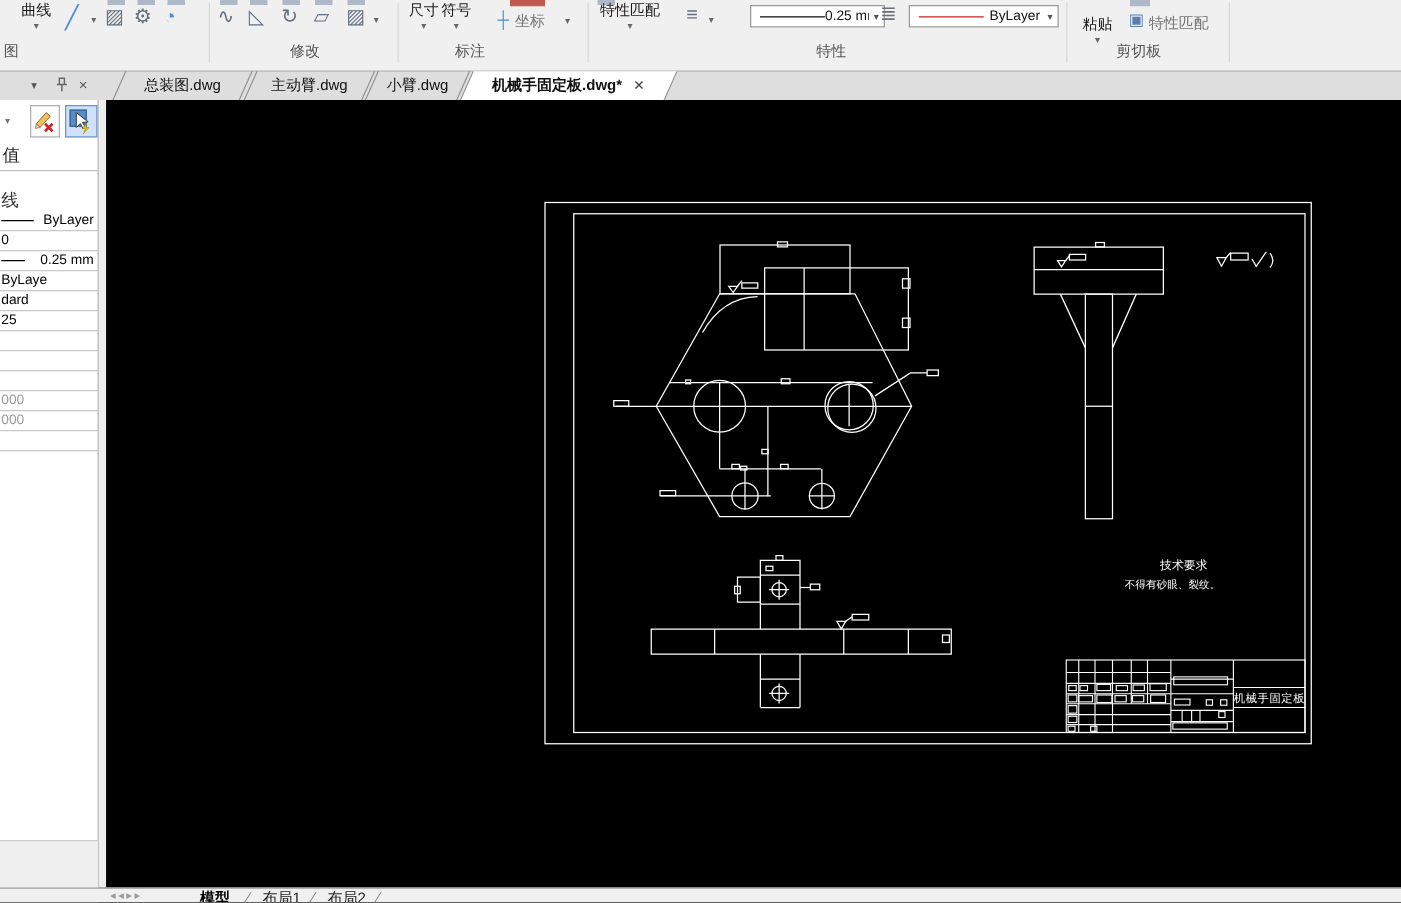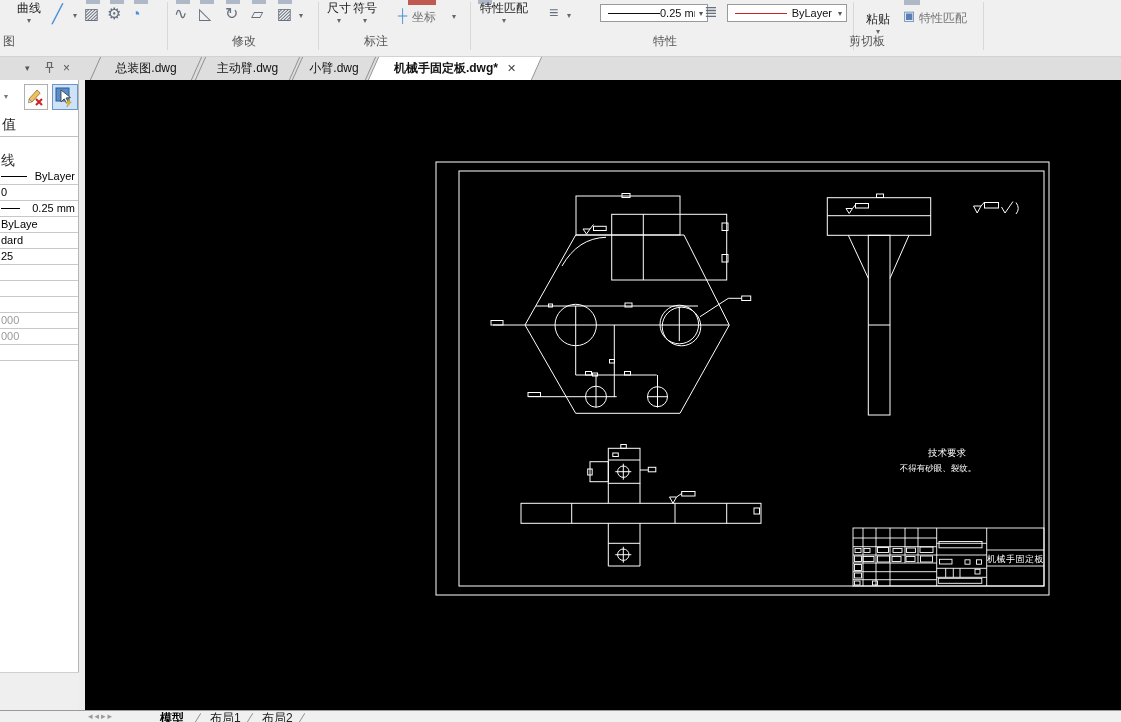--- a/index.html
+++ b/index.html
@@ -131,21 +131,21 @@
     </div>
     <div class="glabel" style="left:653px">特性</div>
     <div class="rsep" style="left:853px"></div>
 
     <div class="bigbtn" style="left:860px;width:36px;top:12px">
       <span class="t">粘贴</span>
       <span class="a">▾</span>
     </div>
     <span class="ic" style="left:903px;top:7px;font-size:13px;color:#5b7fb4">▣</span>
     <span class="inlbtn" style="left:919px;top:10px">特性匹配</span>
-    <div class="glabel" style="left:849px">剪切板</div>
+    <div class="glabel" style="left:893px">剪切板</div>
     <div class="rsep" style="left:983px"></div>
   </div>
 
   <div class="tabstrip">
     <span class="phdr-ic" style="left:25px;top:6px;font-size:9px">▾</span>
     <span class="phdr-ic" style="left:44px;top:4px">
       <svg width="11" height="13" viewBox="0 0 11 13">
           <path d="M3.5 1.5 h4 v5 h-4 z M1.5 6.5 h8 M5.5 6.5 v5.5" stroke="#666" stroke-width="1.2" fill="none"></path>
         </svg>
     </span>

